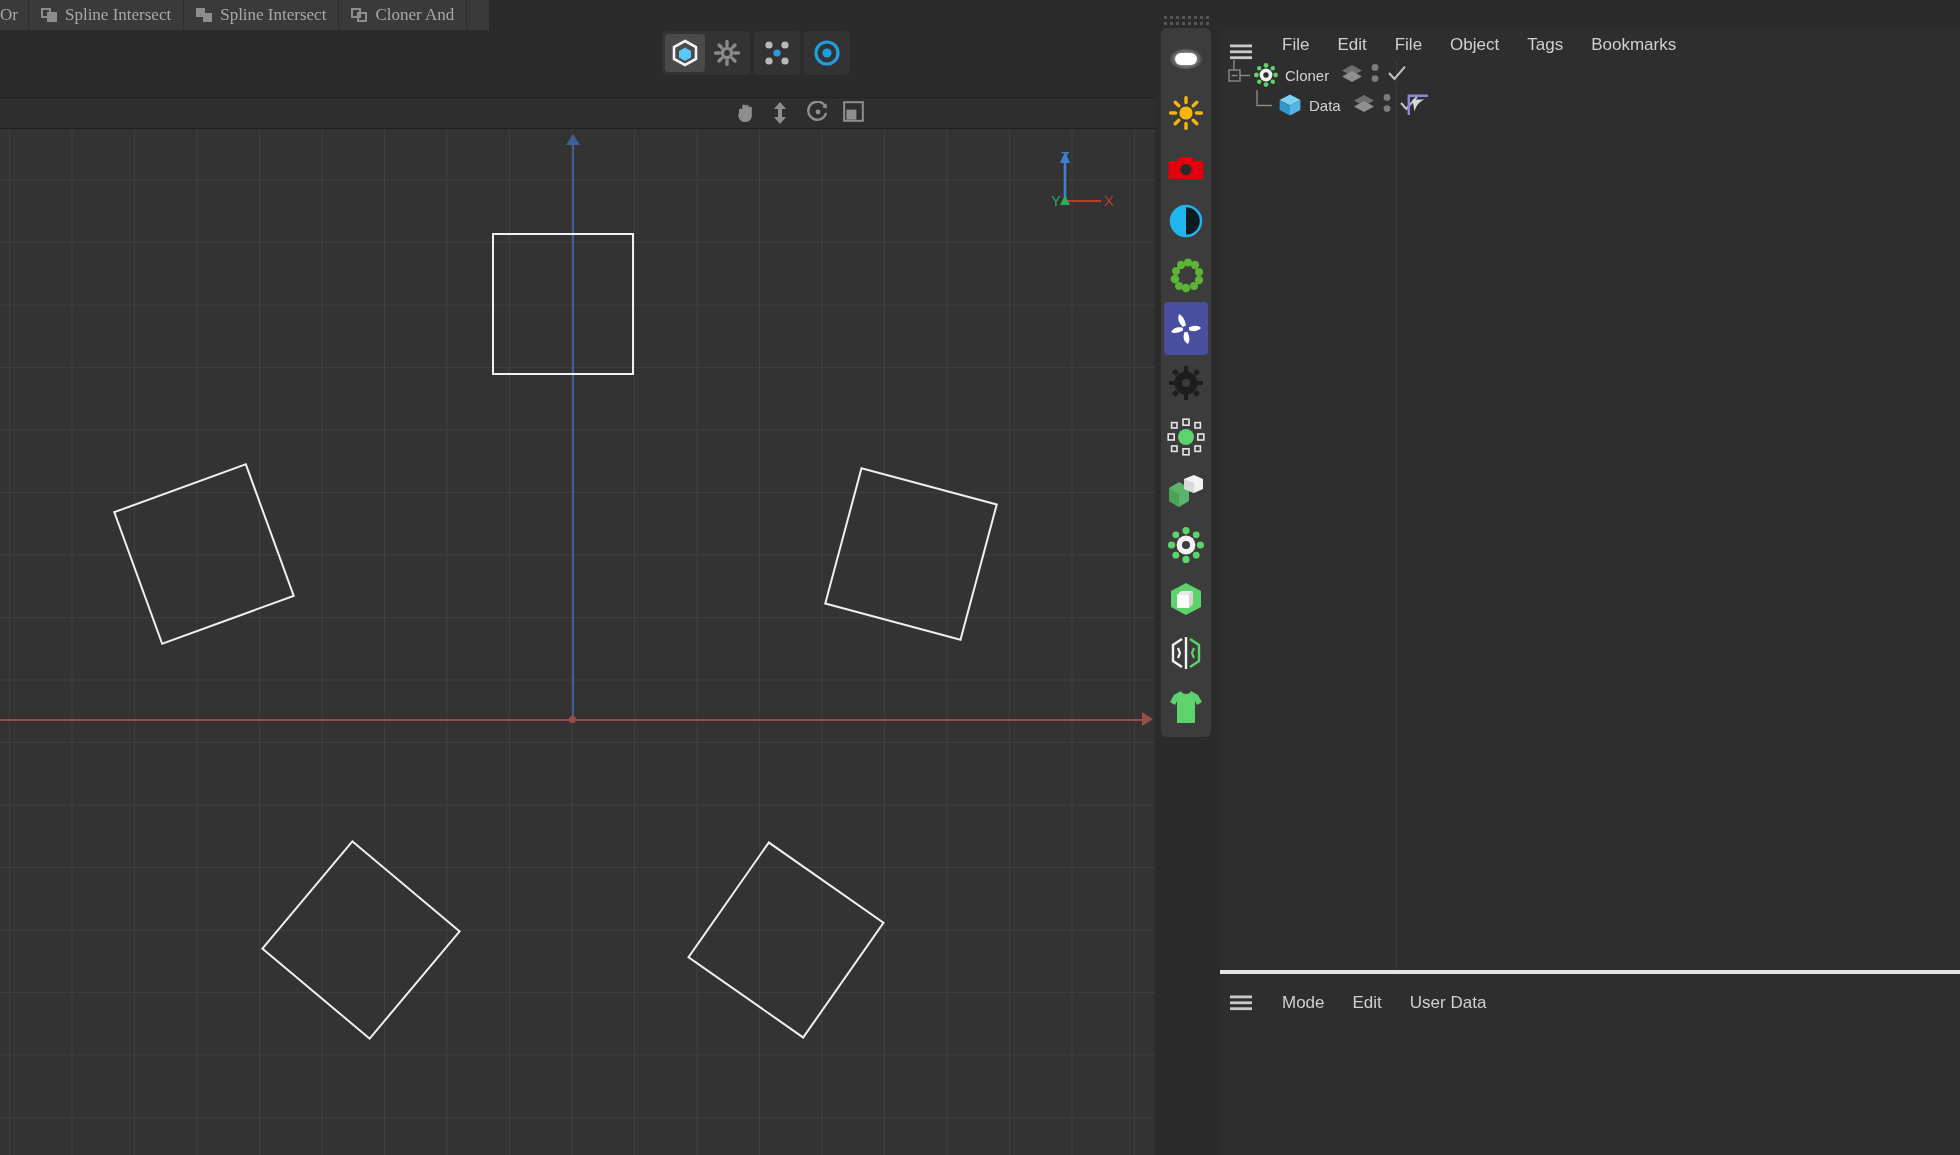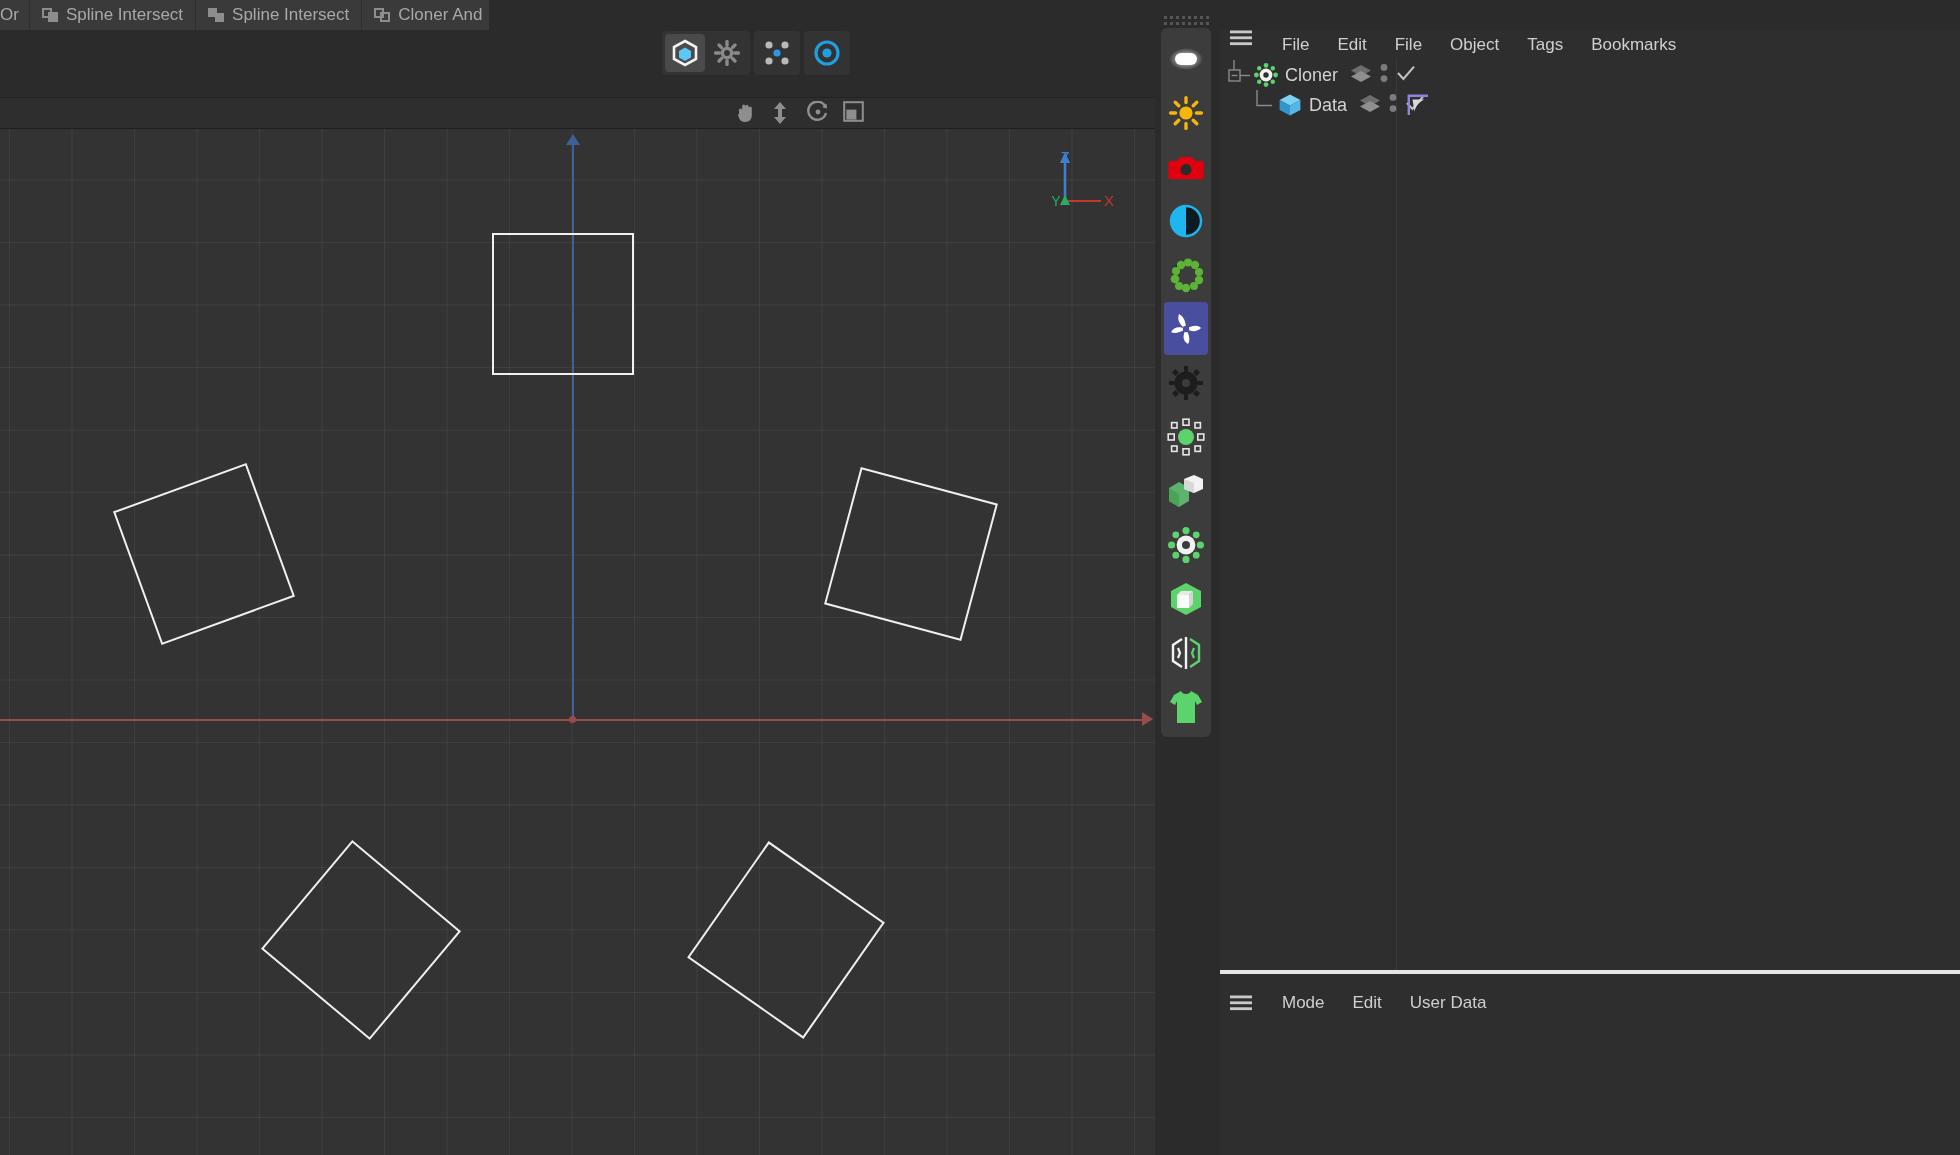--- a/index.html
+++ b/index.html
@@ -7,21 +7,21 @@
     width: 1960px; height: 1155px;
     background: #2b2b2b;
     font-family: "Liberation Sans", sans-serif;
     overflow: hidden;
   }
   #app { position: relative; width: 1960px; height: 1155px; background: #2b2b2b; }
 
   
   #top-bar {
     position: absolute; left: 0; top: 0; width: 489px; height: 30px;
-    background: #3a3a3a; display: flex; align-items: flex-start;
+    background: #3a3a3a; display: flex; align-items: flex-start; font-family: Liberation Serif, serif;
   }
   .top-item {
     display: flex; align-items: center; gap: 7px;
     padding: 0 12px; height: 30px;
     border-right: 1px solid #2e2e2e;
     color: #a8a8a8; font-size: 17px; white-space: nowrap;
   }
   .top-item.clipped { padding-left: 0; padding-right: 10px; }
   .sp-icon { position: relative; width: 17px; height: 16px; flex: 0 0 17px; }
   .sp-icon i { position: absolute; display: block; box-sizing: border-box; }
@@ -116,37 +116,37 @@
     background: #3c3c3c;
   }
   .pal-btn.active { background: #4a4e9e; }
 
   
   #object-manager {
     position: absolute; left: 1220px; top: 30px; width: 740px; height: 940px;
     background: #2e2e2e;
   }
   #om-menu {
-    display: flex; align-items: flex-start; gap: 0; height: 30px; padding-left: 10px;
+    display: flex; align-items: flex-end; gap: 0; height: 30px; padding-left: 10px;
   }
   #om-menu .burger { width: 22px; height: 16px; margin-right: 16px; }
   #om-menu .om-mi {
     color: #cfcfcf; font-size: 17px; padding: 0 14px; line-height: 30px; white-space: nowrap;
   }
   #om-body { position: relative; height: 910px; }
   #om-divider {
     position: absolute; left: 176px; top: 0; width: 1px; height: 910px; background: #3a3a3a;
   }
   .om-row {
     position: relative; display: flex; align-items: center; height: 30px;
     padding-left: 4px;
   }
   .om-row .tree { width: 26px; height: 30px; position: relative; flex: 0 0 26px; }
   .om-row .obj-icon { width: 24px; height: 24px; margin: 0 7px 0 0; flex: 0 0 24px; }
-  .om-row .obj-name { color: #d2d2d2; font-size: 18px; white-space: nowrap; }
+  .om-row .obj-name { color: #d2d2d2; font-size: 15px; white-space: nowrap; }
   .om-row .om-ctrl { display: flex; align-items: center; gap: 8px; margin-left: 12px; }
   .om-tags { position: absolute; left: 186px; top: 3px; }
 
   
   #attr-manager {
     position: absolute; left: 1220px; top: 970px; width: 740px; height: 185px;
     background: #2e2e2e; border-top: 4px solid #e5e5e5;
   }
   #am-menu {
     display: flex; align-items: center; height: 30px; padding-left: 10px; margin-top: 14px;

